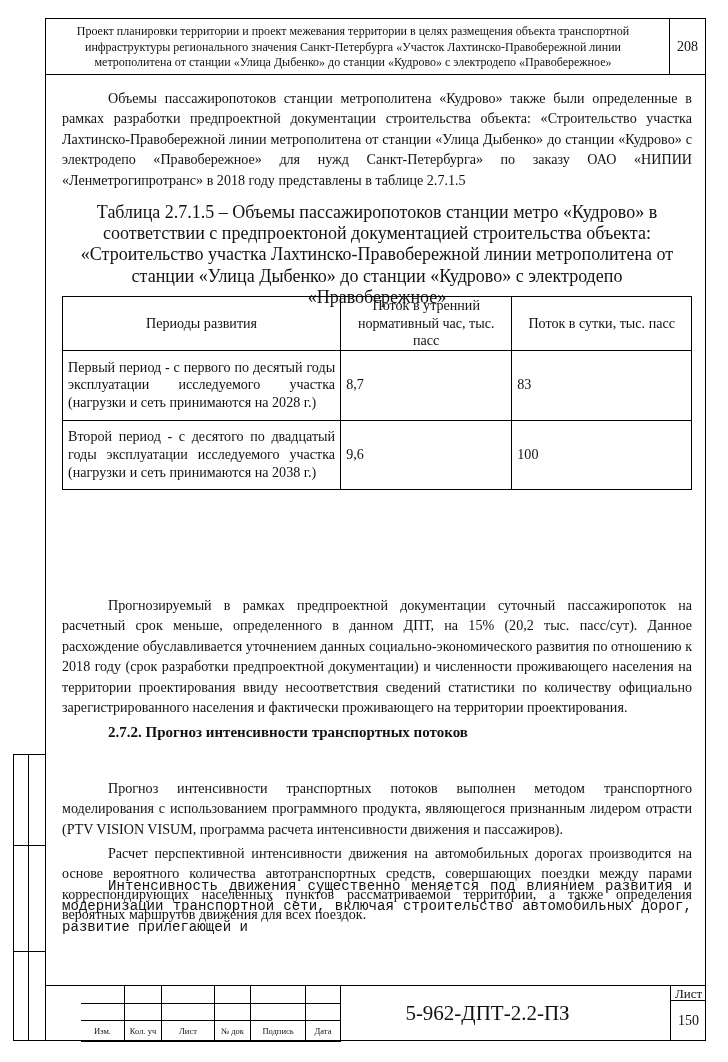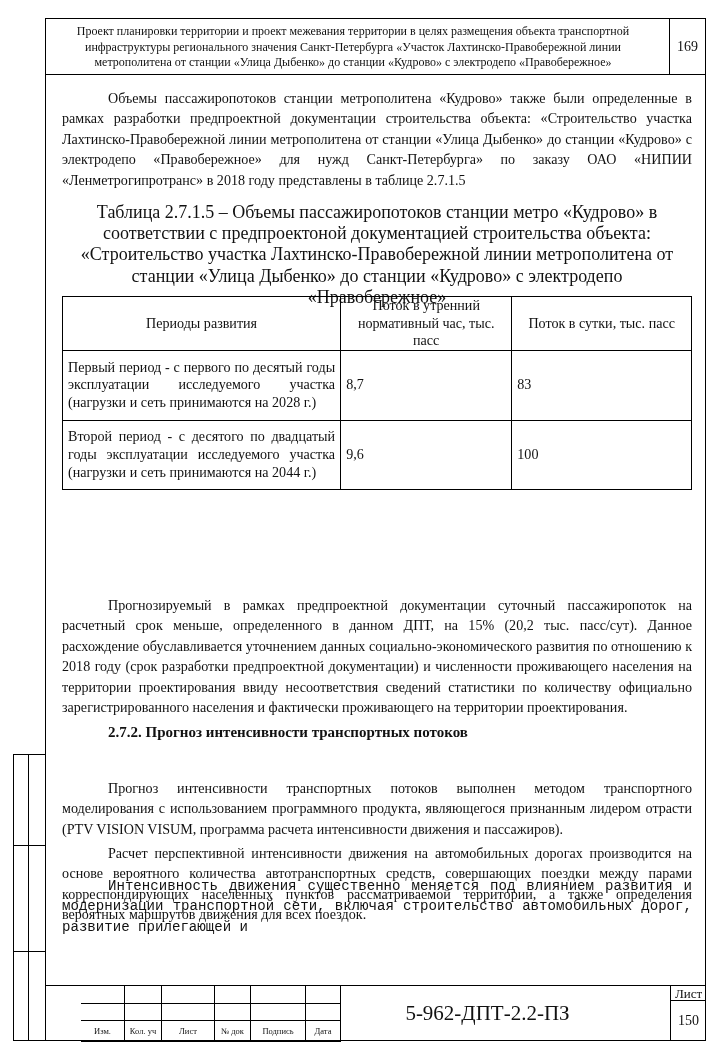--- a/index.html
+++ b/index.html
@@ -77,41 +77,41 @@
     font-size: 14px; display: flex; align-items: center; justify-content: center;
   }
 </style>
 </head>
 <body>
 
 <div class="frame"></div>
 
 <div class="header">
   <div class="header-title">Проект планировки территории и проект межевания территории в целях размещения объекта транспортной инфраструктуры регионального значения Санкт-Петербурга «Участок Лахтинско-Правобережной линии метрополитена от станции «Улица Дыбенко» до станции «Кудрово» с электродепо «Правобережное»</div>
-  <div class="header-page">169</div>
+  <div class="header-page">208</div>
 </div>
 
 <div class="para" style="top:88px;">Объемы пассажиропотоков станции метрополитена «Кудрово» также были определенные в рамках разработки предпроектной документации строительства объекта: «Строительство участка Лахтинско-Правобережной линии метрополитена от станции «Улица Дыбенко» до станции «Кудрово» с электродепо «Правобережное» для нужд Санкт-Петербурга» по заказу ОАО «НИПИИ «Ленметрогипротранс» в 2018 году представлены в таблице 2.7.1.5</div>
 
 <div class="caption">Таблица 2.7.1.5 – Объемы пассажиропотоков станции метро «Кудрово» в соответствии с предпроектоной документацией строительства объекта: «Строительство участка Лахтинско-Правобережной линии метрополитена от станции «Улица Дыбенко» до станции «Кудрово» с электродепо «Правобережное»</div>
 
 <table class="data">
   <tbody>
       <tr class="hdr-row">
     <td class="c1">Периоды развития</td>
     <td class="c2">Поток в утренний нормативный час, тыс. пасс</td>
     <td class="c3">Поток в сутки, тыс. пасс</td>
   </tr>
   <tr class="r1">
     <td class="c1">Первый период - с первого по десятый годы эксплуатации исследуемого участка (нагрузки и сеть принимаются на 2028 г.)</td>
     <td class="c2">8,7</td>
     <td class="c3">83</td>
   </tr>
   <tr class="r2">
-    <td class="c1">Второй период - с десятого по двадцатый годы эксплуатации исследуемого участка (нагрузки и сеть принимаются на 2044 г.)</td>
+    <td class="c1">Второй период - с десятого по двадцатый годы эксплуатации исследуемого участка (нагрузки и сеть принимаются на 2038 г.)</td>
     <td class="c2">9,6</td>
     <td class="c3">100</td>
   </tr>
 </tbody>
   </table>
 
 <div class="para" style="top:595px;">Прогнозируемый в рамках предпроектной документации суточный пассажиропоток на расчетный срок меньше, определенного в данном ДПТ, на 15% (20,2 тыс. пасс/сут). Данное расхождение обуславливается уточнением данных социально-экономического развития по отношению к 2018 году (срок разработки предпроектной документации) и численности проживающего населения на территории проектирования ввиду несоответствия сведений статистики по количеству официально зарегистрированного населения и фактически проживающего на территории проектирования.</div>
 
 <div class="section-heading">2.7.2.  Прогноз интенсивности транспортных потоков</div>
 

